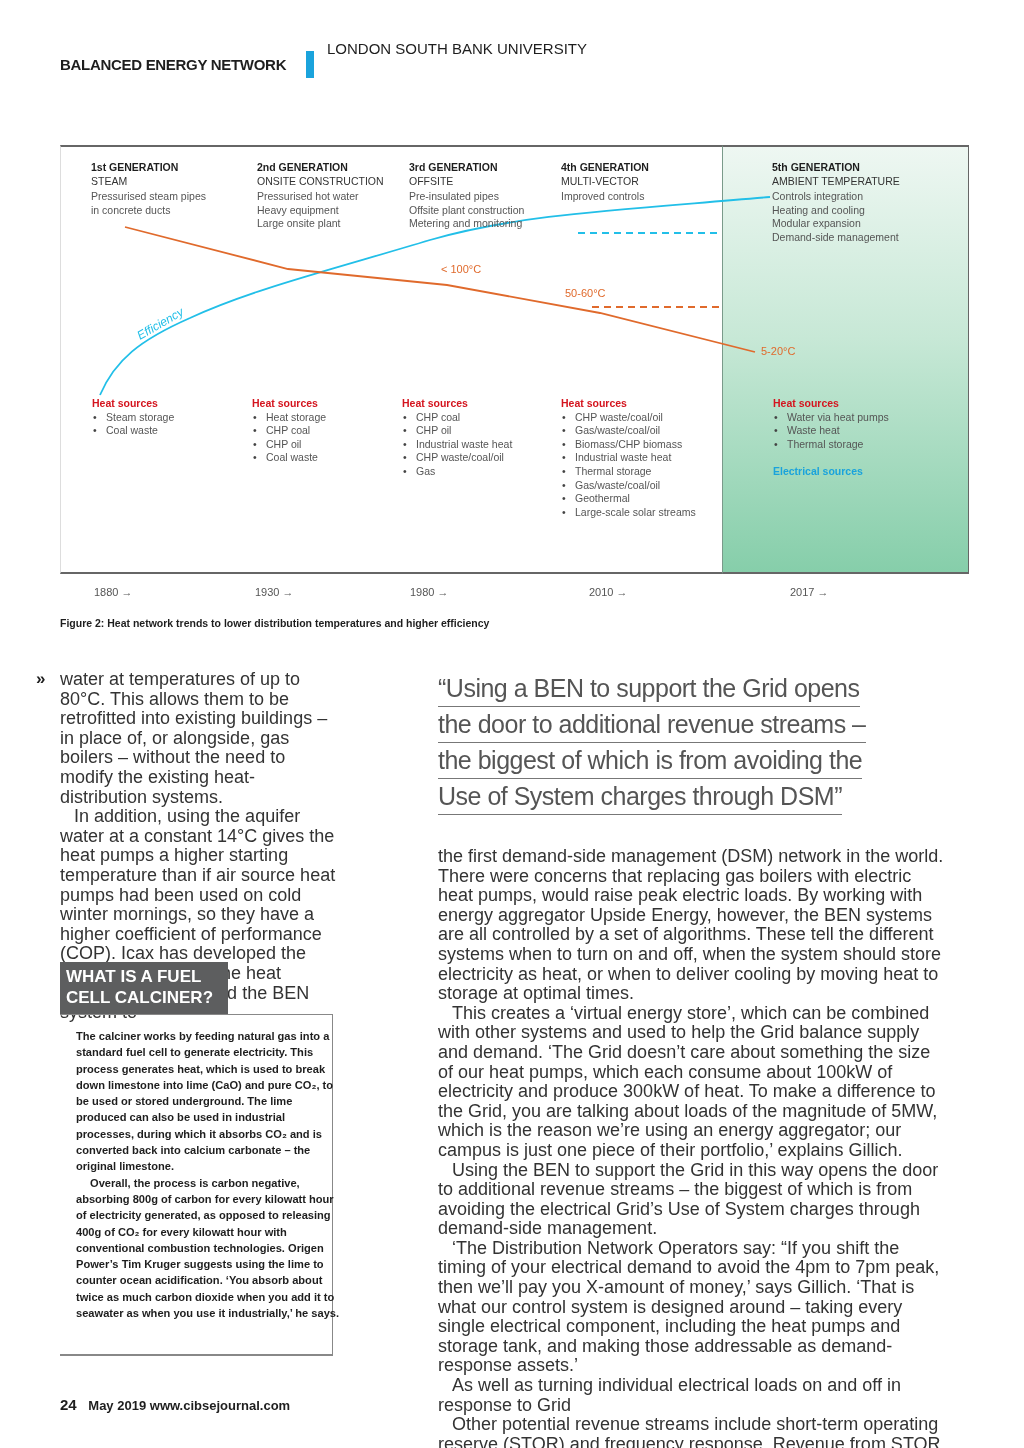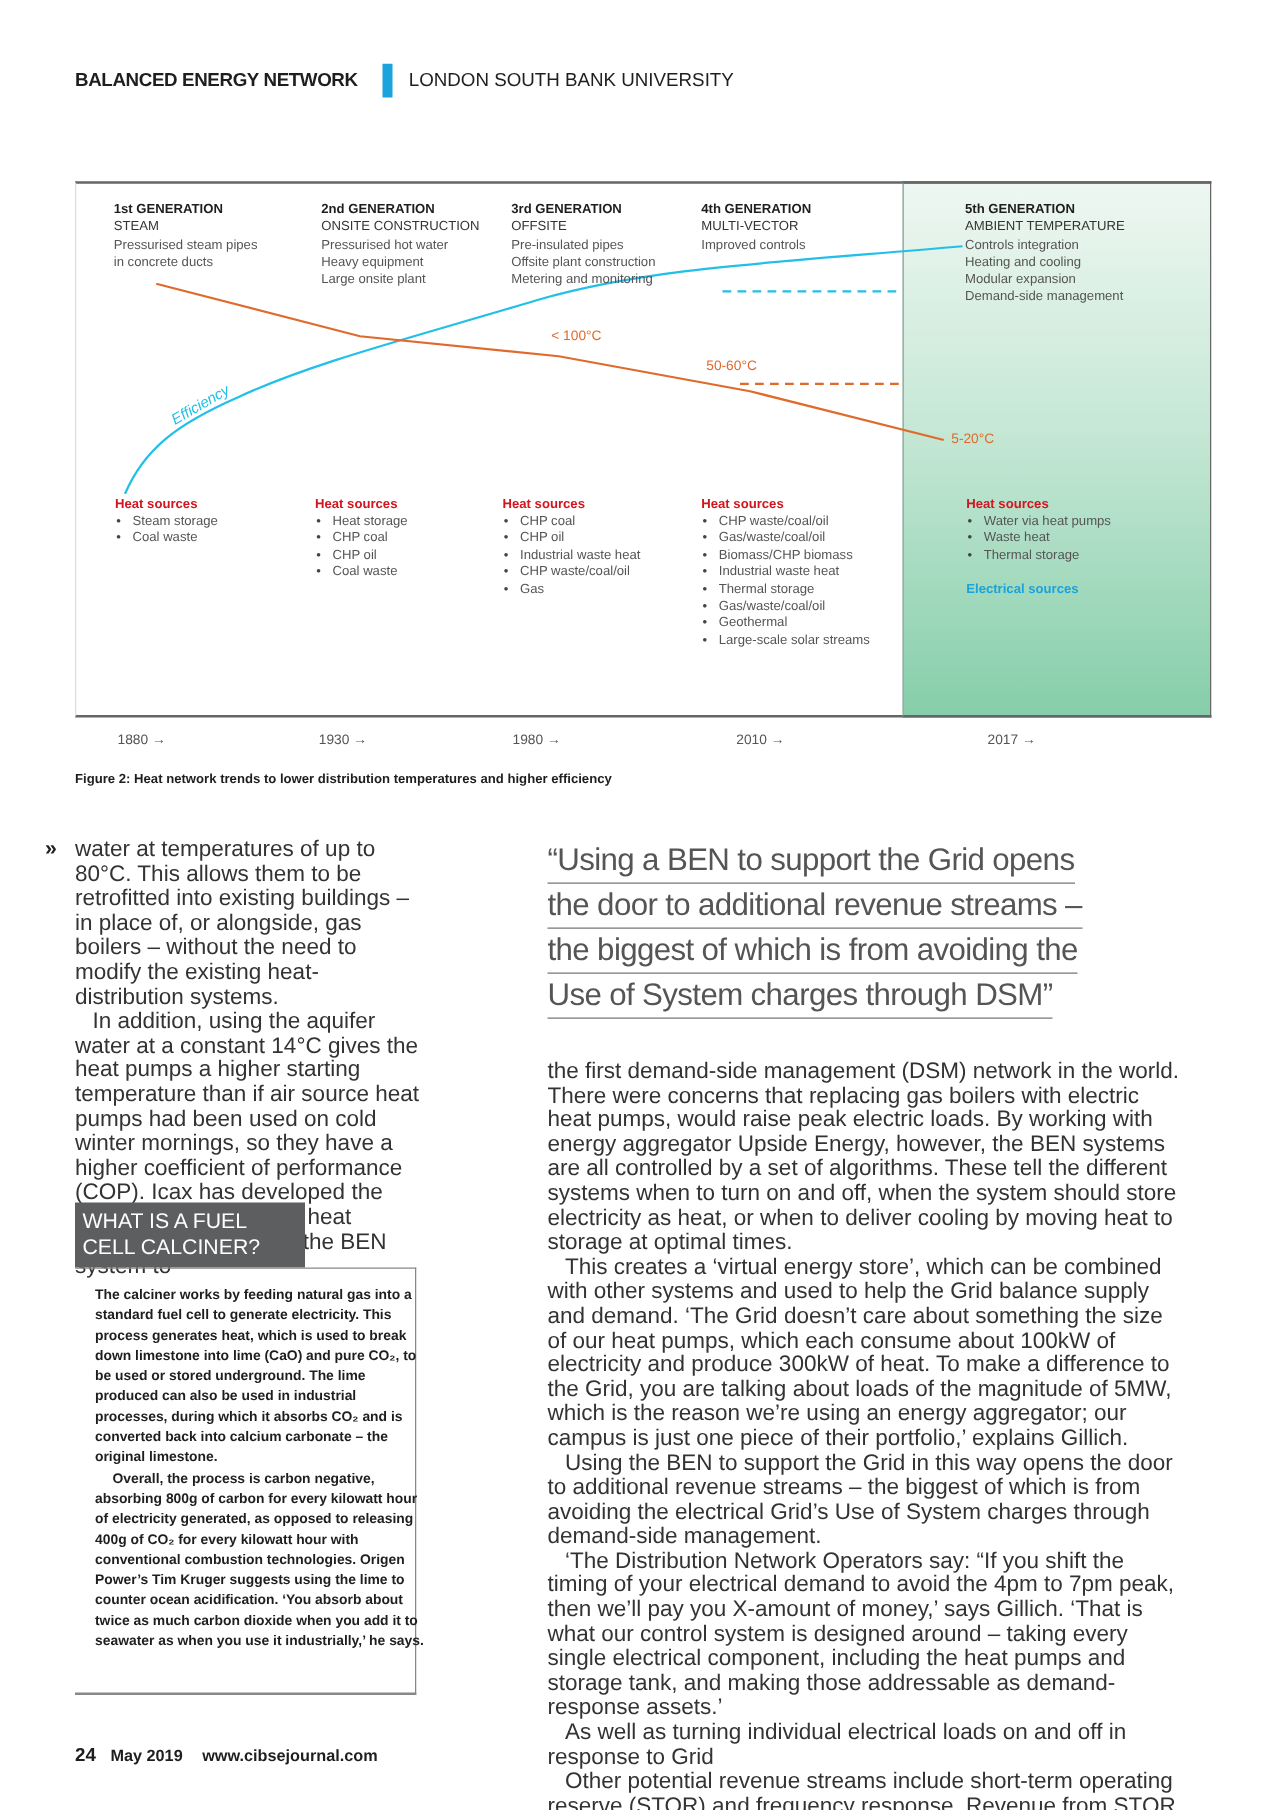--- a/index.html
+++ b/index.html
@@ -1,21 +1,21 @@
 <!DOCTYPE html>
 <html><head>
 <meta charset="utf-8">
 <style>
   html, body { margin:0; padding:0; background:#fff; }
   body { width:1024px; height:1448px; position:relative; overflow:hidden; font-family:"Liberation Sans", sans-serif; color:#3a3a3a; }
   .abs { position:absolute; }
   
   .hdr-left { left:60px; top:56px; font-weight:bold; font-size:15px; letter-spacing:-0.3px; color:#1e1e1e; }
   .hdr-bar { left:306px; top:51px; width:8px; height:27px; background:#1aa3dc; }
-  .hdr-right { left:327px; top:56px; font-size:15px; color:#1e1e1e; }
+  .hdr-right { left:327px; top:40px; font-size:15px; color:#1e1e1e; }
   
   .chart { left:60px; top:145px; width:908px; height:425px; border-top:2px solid #666; border-bottom:2px solid #666; border-left:1px solid #ddd; }
   .green { left:722px; top:145px; width:245px; height:425px; border-left:1px solid #7a9a8a; border-right:1px solid #666; border-top:2px solid #666; border-bottom:2px solid #666; background:linear-gradient(to bottom, #eef7f2 0%, #c7e8d6 45%, #86ceaa 100%); }
   .gen { font-size:10.5px; line-height:13.6px; color:#555; }
   .gen .t { font-weight:bold; color:#1e1e1e; }
   .gen .s { color:#333; }
   .gen .d { color:#555; margin-top:2px; }
   .hs { font-size:10.5px; line-height:13.6px; color:#555; }
   .hs .h { font-weight:bold; color:#d4141e; }
   .hs .e { font-weight:bold; color:#1aa3dc; margin-top:14px; }
@@ -23,30 +23,30 @@
   .hs li { padding-left:14px; position:relative; }
   .hs li:before { content:"•"; position:absolute; left:1px; color:#444; }
   svg.lines { position:absolute; left:0; top:0; }
   .year { font-size:11px; color:#555; top:586px; }
   .caption { left:60px; top:617px; font-size:10.5px; font-weight:bold; color:#1e1e1e; }
   
   .body-text { font-size:18px; line-height:19.6px; color:#333; }
   .col-left { left:60px; top:670px; width:280px; }
   .chev { left:36px; top:669px; font-size:17px; font-weight:bold; color:#1e1e1e; }
   .ind { text-indent:14px; }
-  .box-title { left:60px; top:962px; width:184px; height:52px; background:#5d5e5f; color:#fff; font-size:17px; line-height:21px; padding:4px 0 0 6px; box-sizing:border-box; }
+  .box-title { left:60px; top:962px; width:168px; height:52px; background:#5d5e5f; color:#fff; font-size:17px; line-height:21px; padding:4px 0 0 6px; box-sizing:border-box;font-weight:bold; }
   .box { left:60px; top:1014px; width:272px; height:339px; border-right:1px solid #888; border-bottom:2px solid #888; border-top:1px solid #888; }
   .box-body { left:76px; top:1028px; width:268px; font-size:11.1px; line-height:16.3px; font-weight:bold; color:#1e1e1e; }
   
   .quote { left:438px; top:672px; width:475px; }
   .quote div { font-size:25px; line-height:33px; color:#555; border-bottom:1px solid #777; padding-bottom:1px; margin-bottom:1px; white-space:nowrap; display:inline-block; letter-spacing:-0.5px; }
   .col-right { left:438px; top:847px; width:506px; }
   .footer { left:60px; top:1396px; font-size:13px; color:#1e1e1e; font-weight:bold; }
   .footer .pg { font-size:15px; margin-right:8px; }
-  .footer .gap { margin-right:12px; }
+  .footer .gap { }
 </style>
 </head>
 <body>
 
 <div class="abs hdr-left">BALANCED ENERGY NETWORK</div>
 <div class="abs hdr-bar"></div>
 <div class="abs hdr-right">LONDON SOUTH BANK UNIVERSITY</div>
 
 <div class="abs chart"></div>
 <div class="abs green"></div>

